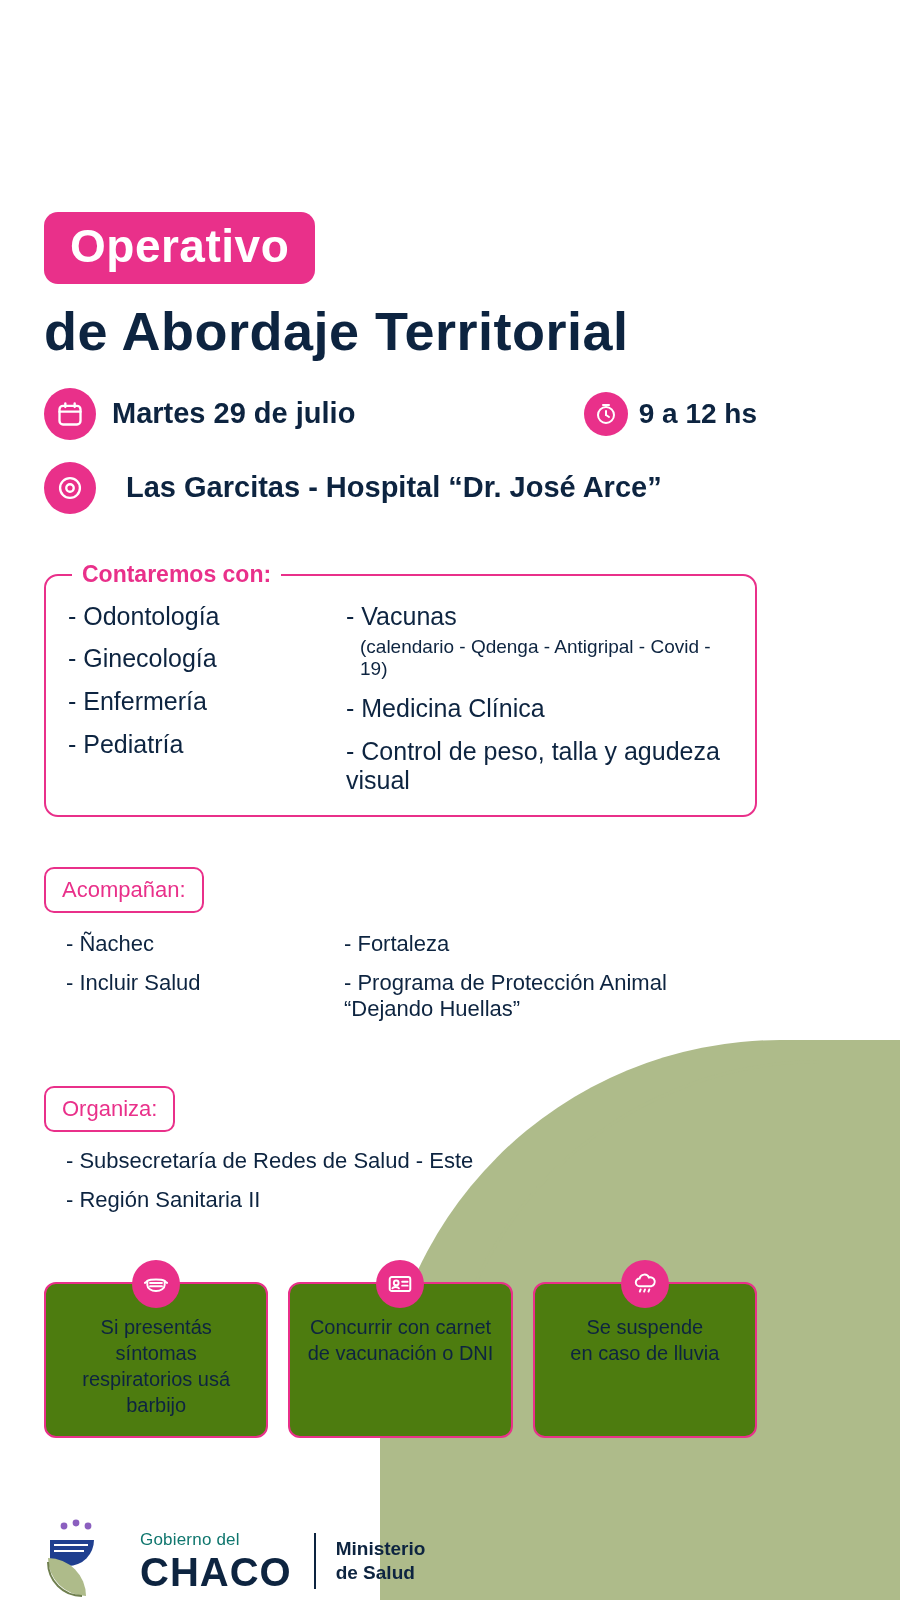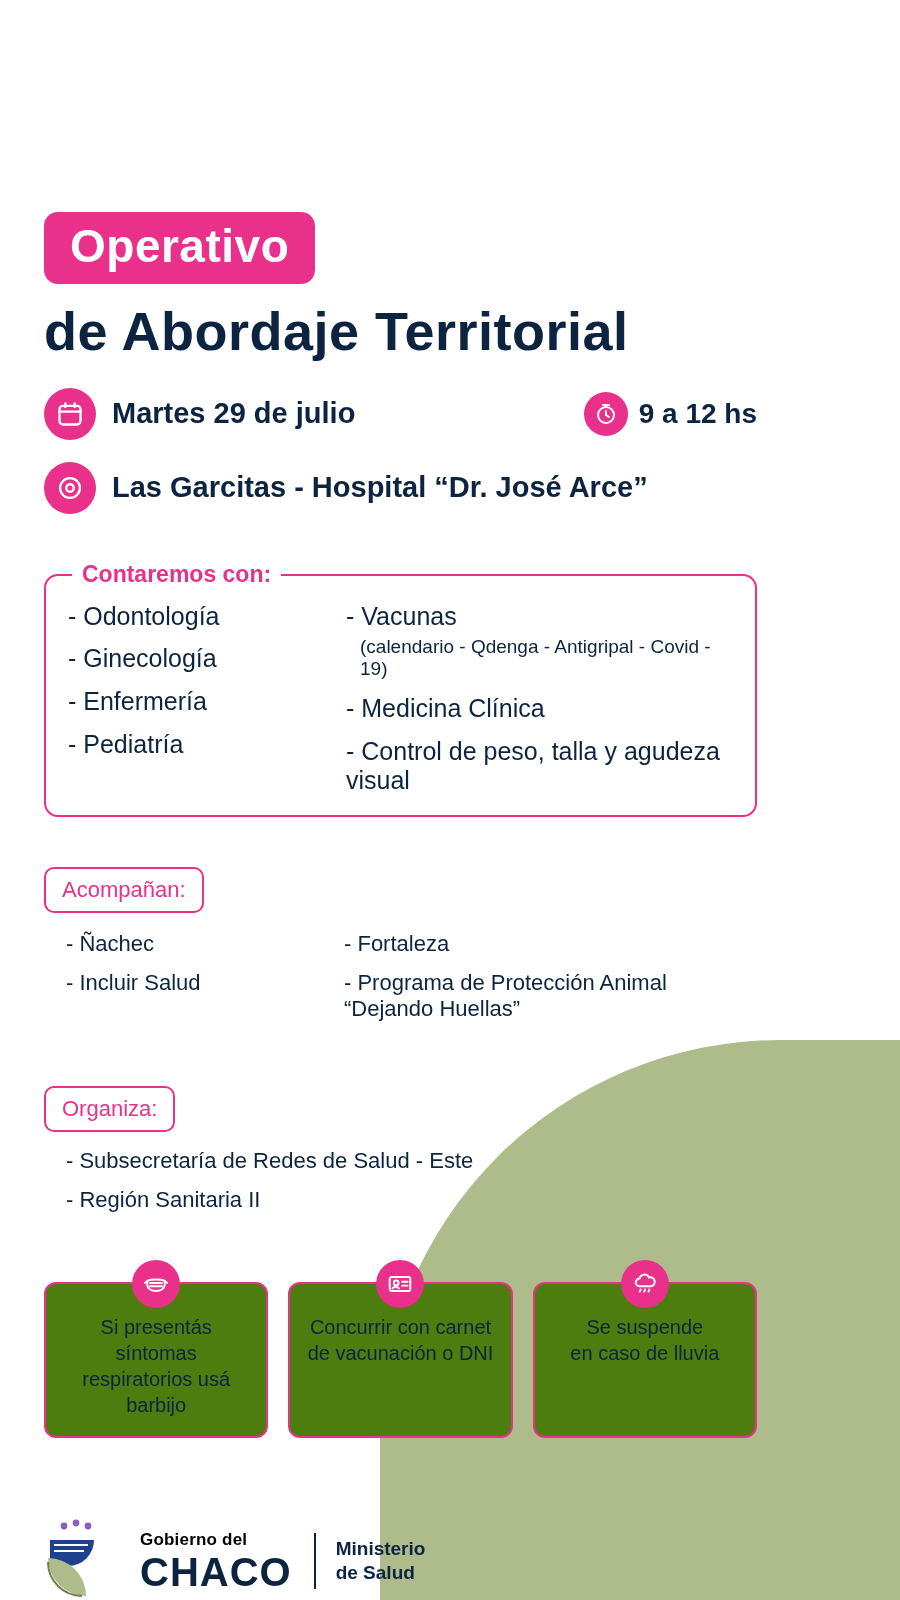--- a/index.html
+++ b/index.html
@@ -71,21 +71,21 @@
     color: #0d2440;
     line-height: 1.1;
   }
 
   
   .info-row {
     display: flex;
     align-items: center;
     margin-top: 26px;
   }
-  .info-row.second { margin-top: 22px; }
+  .info-row.second { margin-top: 22px; gap: 14px; }
   .icon-circle {
     width: 52px;
     height: 52px;
     border-radius: 50%;
     background: #e9308a;
     display: flex;
     align-items: center;
     justify-content: center;
     flex: 0 0 auto;
   }
@@ -210,22 +210,22 @@
   }
   .logo-mark {
     position: relative;
     width: 82px;
     height: 86px;
     flex: 0 0 auto;
   }
   .logo-text { margin-left: 14px; }
   .gob {
     font-size: 17px;
-    font-weight: bold;
-    color: #000000;
+    font-weight: normal;
+    color: #0f766e;
     letter-spacing: 0.2px;
   }
   .chaco {
     font-size: 40px;
     font-weight: bold;
     color: #0d2440;
     letter-spacing: 1px;
     line-height: 1;
     margin-top: 2px;
   }

